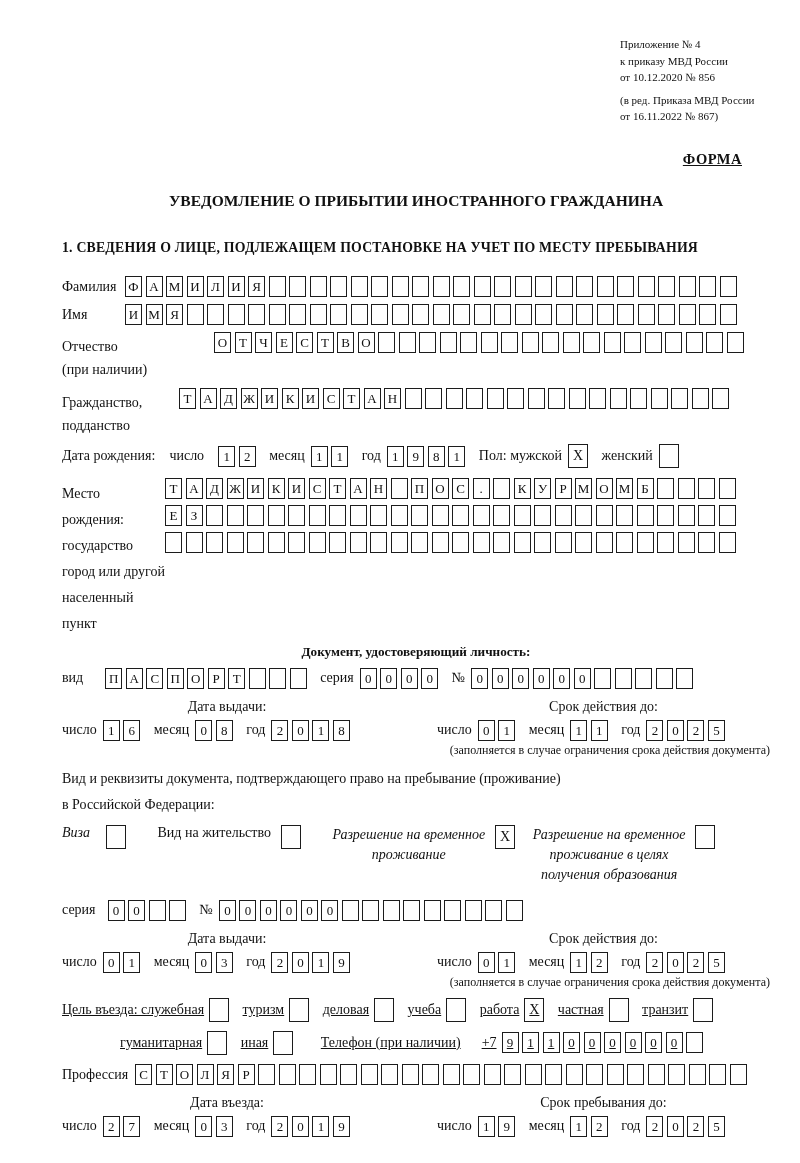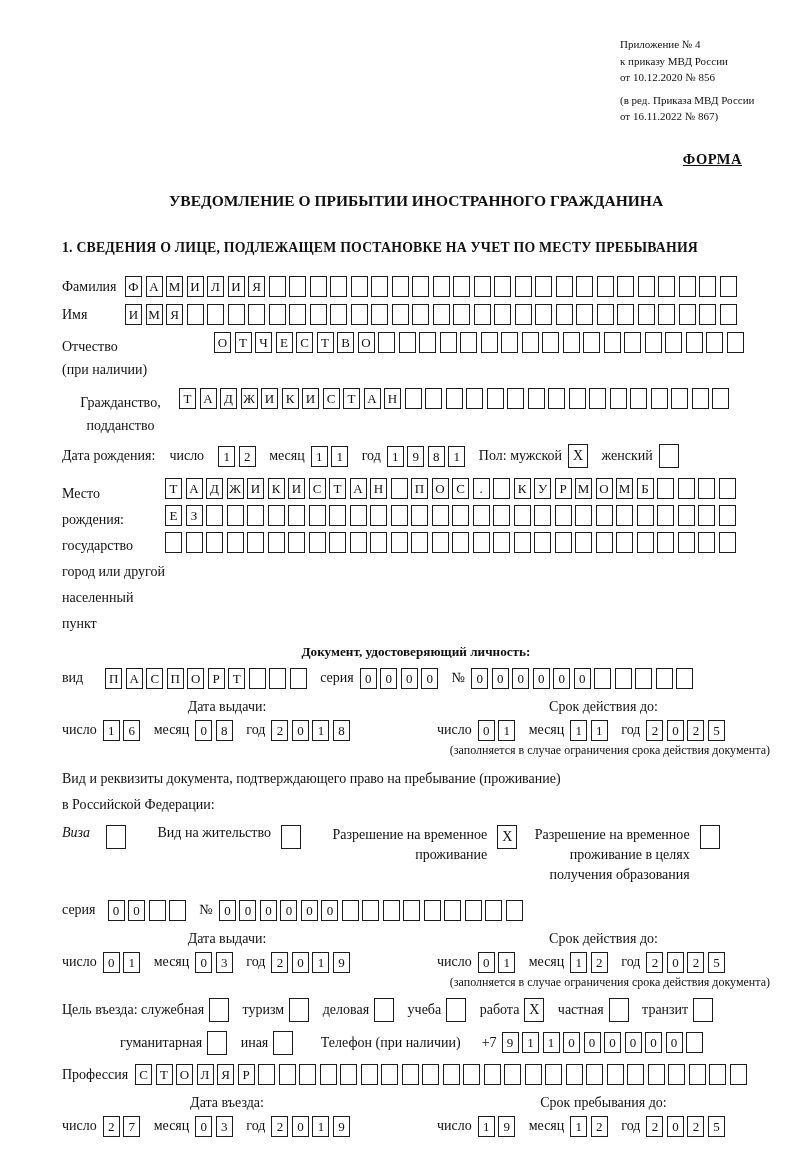--- a/index.html
+++ b/index.html
@@ -15,21 +15,21 @@
   .form-label { text-align:right; font-weight:bold; padding-right:28px; margin-top:26px; font-size:14.5px; letter-spacing:.5px;text-decoration:underline; }
   
   .title { text-align:center; font-weight:bold; font-size:15.5px; line-height:1.7; margin-top:20px; }
   .blank-line { display:inline-block; width:58px; border-bottom:2px solid #333; height:12px; margin-left:8px; }
   .section-heading { font-weight:bold; font-size:13.8px; margin-top:26px; margin-bottom:20px; letter-spacing:.2px; }
   
   .row { display:flex; align-items:flex-start; margin-bottom:7px; }
   .row.center { align-items:center; }
   .label { flex:none; padding-top:3px; }
   .lw63  { width:63px; }
-  .lw117 { width:117px;text-align:center; }
+  .lw117 { width:117px; }
   .lw152 { width:152px; }
   .lw103 { width:103px; }
   .label-stack { line-height:1.65; }
   
   .cells { display:flex; flex-wrap:nowrap; }
   .cell {
     flex:none; width:15px; height:19px; border:1.5px solid #1c1c1c;
     margin-right:3.5px; text-align:center; font-size:13px; line-height:19px;
     font-family:"Liberation Serif","DejaVu Serif",serif; background:#fff;
   }
@@ -42,22 +42,22 @@
   .two-col { display:flex; margin-bottom:2px; }
   .col-left { width:375px; flex:none; }
   .col-right { flex:1; }
   .col-head { text-align:center; margin-bottom:3px; }
   .col-head.left-head { width:330px; }
   .note { font-size:12px; text-align:right; margin-top:2px; margin-bottom:8px; }
   .para { line-height:1.9; margin-top:4px; }
   
   .permit-row { display:flex; align-items:flex-start; margin:6px 0 14px 0; }
   .permit-row .opt { display:flex; align-items:flex-start; }
-  .permit-row .opt .txt { text-align:right; line-height:1.45; }
-  .purpose-row { display:flex; align-items:center; flex-wrap:nowrap; margin-bottom:9px; }
+  .permit-row .opt .txt { text-align:center; line-height:1.45;font-style:italic; }
+  .purpose-row { display:flex; align-items:center; flex-wrap:nowrap; margin-bottom:9px;text-decoration:underline; }
   .purpose-row .t { margin-right:5px; }
   .purpose-row .cells { margin-right:10px; }
   .center-bold { text-align:center; font-weight:bold; font-size:13.2px; margin:4px 0 8px 0; }
   .sp { width:14px; flex:none; }
 </style>
 </head>
 <body>
 
 <div class="ref-block">
   <div>Приложение № 4</div>

